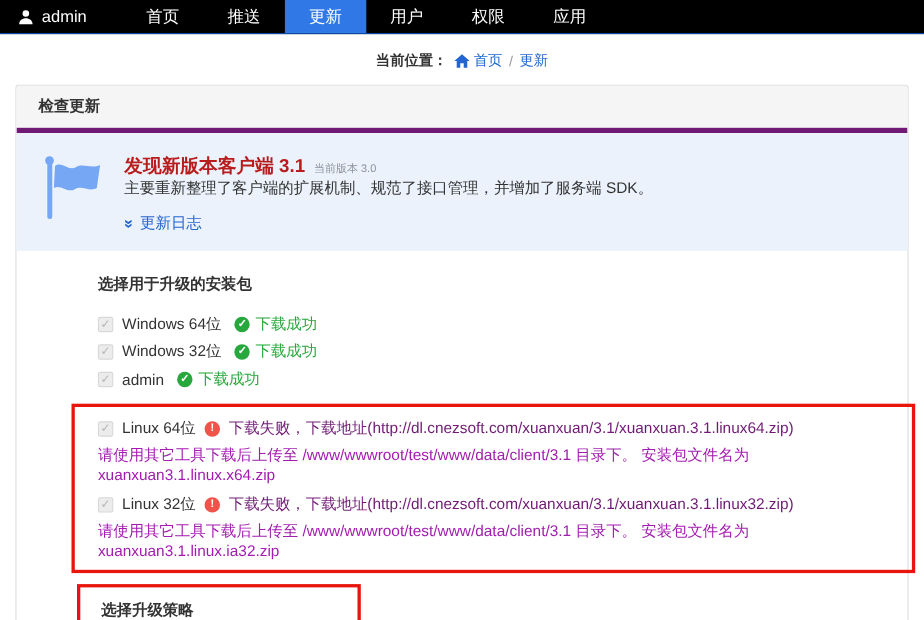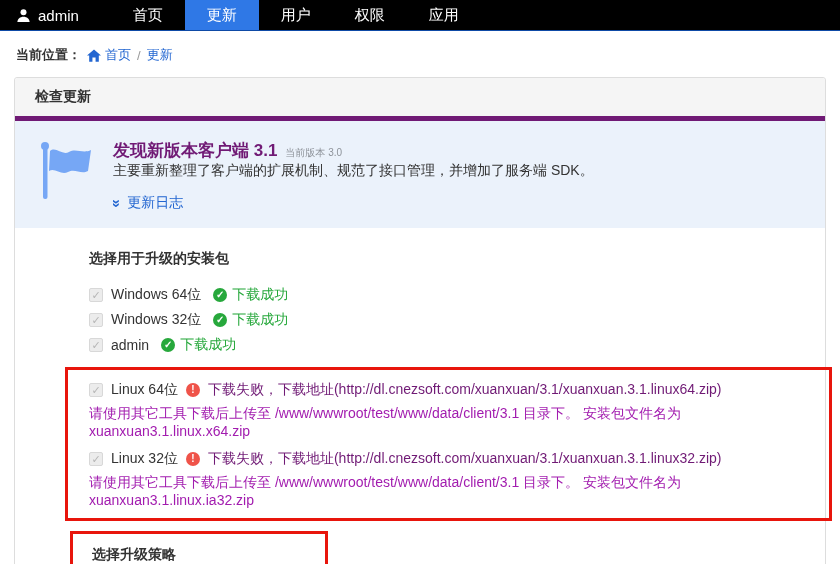--- a/index.html
+++ b/index.html
@@ -6,35 +6,35 @@
   html,body { width:840px; height:564px; background:#fff; font-family:"Liberation Sans", sans-serif; color:#333; overflow:hidden; }
 
   
   .navbar { height:31px; background:#000000; display:flex; align-items:stretch; border-bottom:1px solid #0e4aa6; }
   .nav-brand { display:flex; align-items:center; gap:7px; color:#fff; font-size:15px; padding:0 16px; margin-right:16px; cursor:pointer; }
   .user-icon { width:15px; height:15px; display:inline-block; }
   .nav-item { display:flex; align-items:center; padding:0 22px; color:#fff; font-size:15px; cursor:pointer; }
   .nav-item.active { background:#2f78e6; }
 
   
-  .breadcrumb { padding:15px 16px 12px 16px; font-size:13px; display:flex; align-items:center; gap:6px; }
+  .breadcrumb { padding:15px 16px 12px 16px; font-size:13px; display:flex; align-items:center; gap:6px;justify-content:center; }
   .breadcrumb .label { font-weight:bold; color:#333; }
   .crumb-link { color:#2366d1; text-decoration:none; cursor:pointer; display:flex; align-items:center; gap:4px; }
   .crumb-sep { color:#999; }
   .home-icon { width:14px; height:13px; }
 
   
   .panel { margin:1px 14px 0 14px; border:1px solid #ddd; border-radius:3px; background:#fff; }
   .panel-header { background:#f5f5f5; border-bottom:5px solid #701a75; padding:10px 20px; font-size:14px; font-weight:bold; color:#333; border-radius:3px 3px 0 0; }
 
   
   .notice { background:#ebf2fb; padding:18px 20px 16px 26px; display:flex; }
   .flag-icon { width:52px; height:58px; flex:0 0 52px; margin-right:20px; margin-top:2px; }
   .notice-title-row { display:flex; align-items:baseline; gap:8px; }
-  .notice-title { font-size:17px; font-weight:bold; color:#701a75; }
+  .notice-title { font-size:17px; font-weight:bold; color:#b91c1c; }
   .notice-version { font-size:10px; color:#8d9299; }
   .notice-desc { font-size:14px; color:#333; }
   .changelog { margin-top:14px; display:flex; align-items:center; gap:6px; color:#2366d1; font-size:14px; cursor:pointer; }
   .chevrons-icon { display:inline-block; transform:rotate(90deg); font-size:15px; font-weight:bold; line-height:1; }
 
   
   .panel-body { padding:22px 8px 6px 50px; }
   .section-title { font-size:14px; font-weight:bold; color:#333; margin-left:24px; }
 
   .pkg-list { margin:14px 0 10px 24px; }
@@ -59,20 +59,21 @@
 
 <div class="navbar">
   <div class="nav-brand">
     <svg class="user-icon" viewBox="0 0 16 16">
         <circle cx="8" cy="4.5" r="3.2" fill="#fff"></circle>
         <path d="M1.5 15c0-3.6 2.9-5.8 6.5-5.8s6.5 2.2 6.5 5.8z" fill="#fff"></path>
       </svg>
     <span>admin</span>
   </div>
   <div class="nav-item">首页</div>
+  <div class="nav-item">推送</div>
   <div class="nav-item active">更新</div>
   <div class="nav-item">用户</div>
   <div class="nav-item">权限</div>
   <div class="nav-item">应用</div>
 </div>
 
 <div class="breadcrumb">
   <span class="label">当前位置：</span>
   <span class="crumb-link">
     <svg class="home-icon" viewBox="0 0 16 14">

